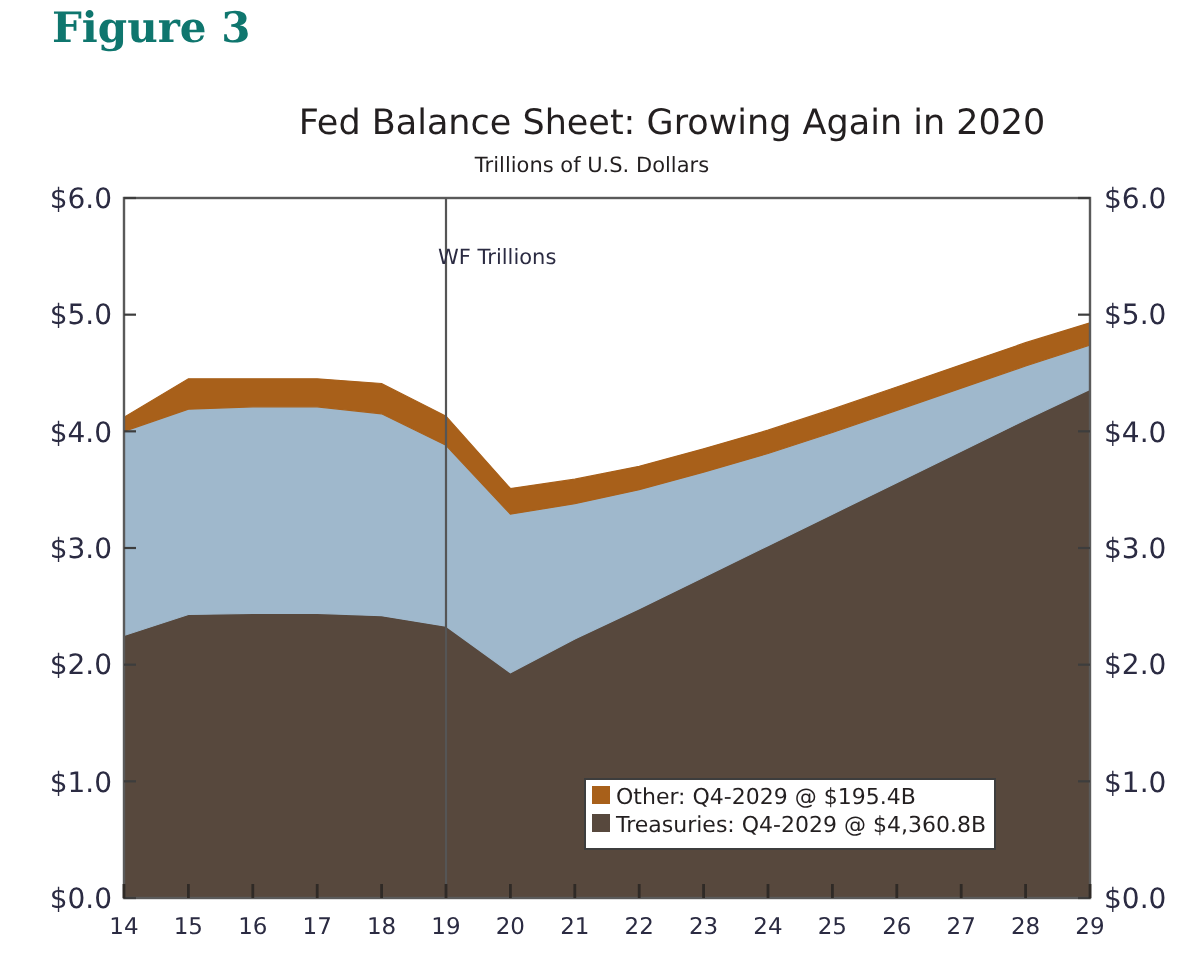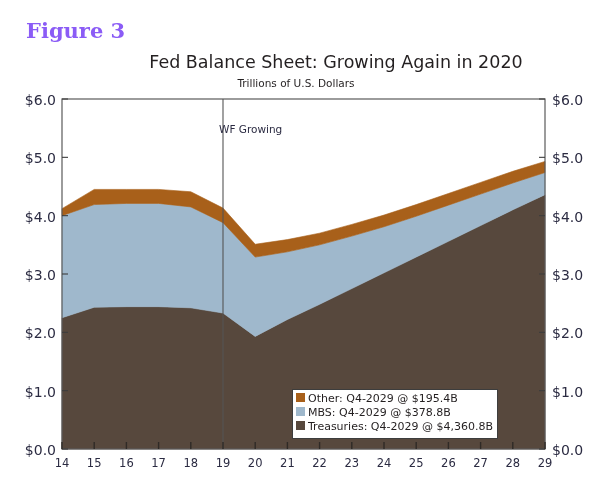--- a/index.html
+++ b/index.html
@@ -11,25 +11,25 @@
     position: relative;
     width: 600px;
     height: 480px;
     background: #ffffff;
     font-family: "DejaVu Sans", sans-serif;
     overflow: hidden;
   }
   #figure-label {
     position: absolute;
     left: 26px;
-    top: 18px;
+    top: 1px;
     font-family: "DejaVu Serif", serif;
     font-weight: bold;
     font-size: 21px;
-    color: #8b5cf6;
+    color: #0f766e;
     letter-spacing: 0px;
   }
   #chart-title {
     position: absolute;
     left: 0;
     top: 52px;
     width: 600px;
     text-align: center;
     font-size: 17.5px;
     color: #231f20;
@@ -146,30 +146,26 @@
         <line x1="351.8" y1="449" x2="351.8" y2="442" stroke="#2f2a26" stroke-width="1.4"></line>
         <line x1="384" y1="449" x2="384" y2="442" stroke="#2f2a26" stroke-width="1.4"></line>
         <line x1="416.2" y1="449" x2="416.2" y2="442" stroke="#2f2a26" stroke-width="1.4"></line>
         <line x1="448.40000000000003" y1="449" x2="448.40000000000003" y2="442" stroke="#2f2a26" stroke-width="1.4"></line>
         <line x1="480.6" y1="449" x2="480.6" y2="442" stroke="#2f2a26" stroke-width="1.4"></line>
         <line x1="512.8" y1="449" x2="512.8" y2="442" stroke="#2f2a26" stroke-width="1.4"></line>
         <line x1="545" y1="449" x2="545" y2="442" stroke="#2f2a26" stroke-width="1.4"></line>
       </svg>
   <div class="axis-label ylab-left" style="left: 6px; width: 50px; top: 442px;">$0.0</div><div class="axis-label ylab-right" style="left: 552px; width: 48px; top: 442px;">$0.0</div><div class="axis-label ylab-left" style="left: 6px; width: 50px; top: 383.667px;">$1.0</div><div class="axis-label ylab-right" style="left: 552px; width: 48px; top: 383.667px;">$1.0</div><div class="axis-label ylab-left" style="left: 6px; width: 50px; top: 325.333px;">$2.0</div><div class="axis-label ylab-right" style="left: 552px; width: 48px; top: 325.333px;">$2.0</div><div class="axis-label ylab-left" style="left: 6px; width: 50px; top: 267px;">$3.0</div><div class="axis-label ylab-right" style="left: 552px; width: 48px; top: 267px;">$3.0</div><div class="axis-label ylab-left" style="left: 6px; width: 50px; top: 208.667px;">$4.0</div><div class="axis-label ylab-right" style="left: 552px; width: 48px; top: 208.667px;">$4.0</div><div class="axis-label ylab-left" style="left: 6px; width: 50px; top: 150.333px;">$5.0</div><div class="axis-label ylab-right" style="left: 552px; width: 48px; top: 150.333px;">$5.0</div><div class="axis-label ylab-left" style="left: 6px; width: 50px; top: 92px;">$6.0</div><div class="axis-label ylab-right" style="left: 552px; width: 48px; top: 92px;">$6.0</div><div class="axis-label xlab" style="left: 46px; width: 32px; top: 456px;">14</div><div class="axis-label xlab" style="left: 78.2px; width: 32px; top: 456px;">15</div><div class="axis-label xlab" style="left: 110.4px; width: 32px; top: 456px;">16</div><div class="axis-label xlab" style="left: 142.6px; width: 32px; top: 456px;">17</div><div class="axis-label xlab" style="left: 174.8px; width: 32px; top: 456px;">18</div><div class="axis-label xlab" style="left: 207px; width: 32px; top: 456px;">19</div><div class="axis-label xlab" style="left: 239.2px; width: 32px; top: 456px;">20</div><div class="axis-label xlab" style="left: 271.4px; width: 32px; top: 456px;">21</div><div class="axis-label xlab" style="left: 303.6px; width: 32px; top: 456px;">22</div><div class="axis-label xlab" style="left: 335.8px; width: 32px; top: 456px;">23</div><div class="axis-label xlab" style="left: 368px; width: 32px; top: 456px;">24</div><div class="axis-label xlab" style="left: 400.2px; width: 32px; top: 456px;">25</div><div class="axis-label xlab" style="left: 432.4px; width: 32px; top: 456px;">26</div><div class="axis-label xlab" style="left: 464.6px; width: 32px; top: 456px;">27</div><div class="axis-label xlab" style="left: 496.8px; width: 32px; top: 456px;">28</div><div class="axis-label xlab" style="left: 529px; width: 32px; top: 456px;">29</div></div>
 
-  <div id="forecast-label">WF Growing</div>
+  <div id="forecast-label">WF Trillions</div>
 
   <div id="legend">
     <div class="legend-row">
       <span class="legend-swatch" style="background: rgb(168, 96, 26);"></span>
       <span class="legend-text">Other: Q4-2029 @ $195.4B</span>
-    </div>
-    <div class="legend-row">
-      <span class="legend-swatch" style="background: rgb(159, 184, 204);"></span>
-      <span class="legend-text">MBS: Q4-2029 @ $378.8B</span>
     </div>
     <div class="legend-row">
       <span class="legend-swatch" style="background: rgb(87, 72, 61);"></span>
       <span class="legend-text">Treasuries: Q4-2029 @ $4,360.8B</span>
     </div>
   </div>
 
 </div>
 
 </body></html>

